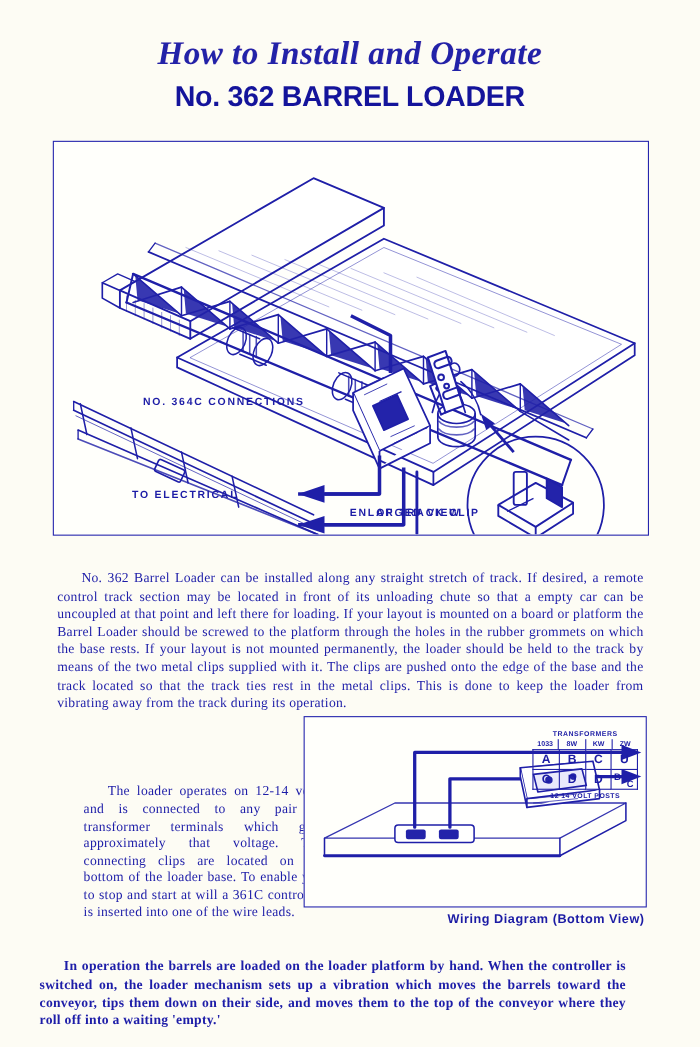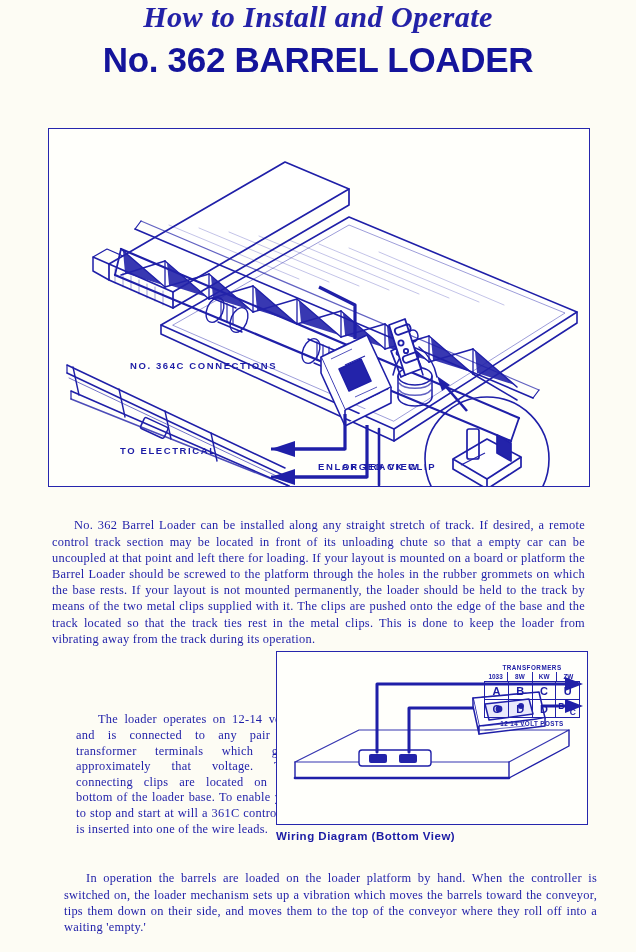--- a/index.html
+++ b/index.html
@@ -13,27 +13,27 @@
   }
   .page{position:relative;width:636px;height:952px;}
 
   
   .hdr-script{
     text-align:center;
     font-family:"Liberation Serif",serif;
     font-style:italic;font-weight:700;
     font-size:30px;letter-spacing:.5px;
     color:#2222a8;
-    margin:0;
+    margin:0;padding-top:32px;
     text-shadow:0.5px 0 0 rgba(190,120,180,.35);
   }
   .hdr-main{
     text-align:center;
     font-family:"Liberation Sans",sans-serif;
-    font-weight:700;font-size:35px;
+    font-weight:700;font-size:26px;
     letter-spacing:-0.3px;
     color:#14149b;
     margin:6px 0 0 0;
   }
 
   
   .illus-box{
     position:absolute;left:48px;top:128px;
     width:540px;height:357px;
     border:1.6px solid #2626ad;
@@ -73,33 +73,33 @@
     left:62px;top:676px;
     font-family:"Liberation Sans",sans-serif;
     font-style:italic;font-weight:700;
     font-size:14.5px;letter-spacing:.6px;
     color:#1b1ba4;
   }
   #para-elec{
     left:52px;top:700px;width:218px;
     line-height:15.6px;font-size:12.4px;margin-left:24px;
   }
-  #para-final{left:64px;top:858px;width:533px;}
+  #para-final{left:36px;top:858px;width:533px;font-weight:bold;}
 
   
   .wire-box{
     position:absolute;left:276px;top:651px;
     width:310px;height:172px;
     border:1.5px solid #2626ad;
     background:#fffffb;
     overflow:hidden;
   }
   .wire-cap{
     position:absolute;left:276px;top:830px;width:310px;
-    text-align:left;
+    text-align:right;
     font-family:"Liberation Sans",sans-serif;
     font-weight:700;font-size:11.5px;
     letter-spacing:.5px;color:#1b1ba4;
   }
 
   
   .tx-wrap{position:absolute;left:484px;top:664px;width:96px;}
   .tx-title{
     text-align:center;
     font-family:"Liberation Sans",sans-serif;

